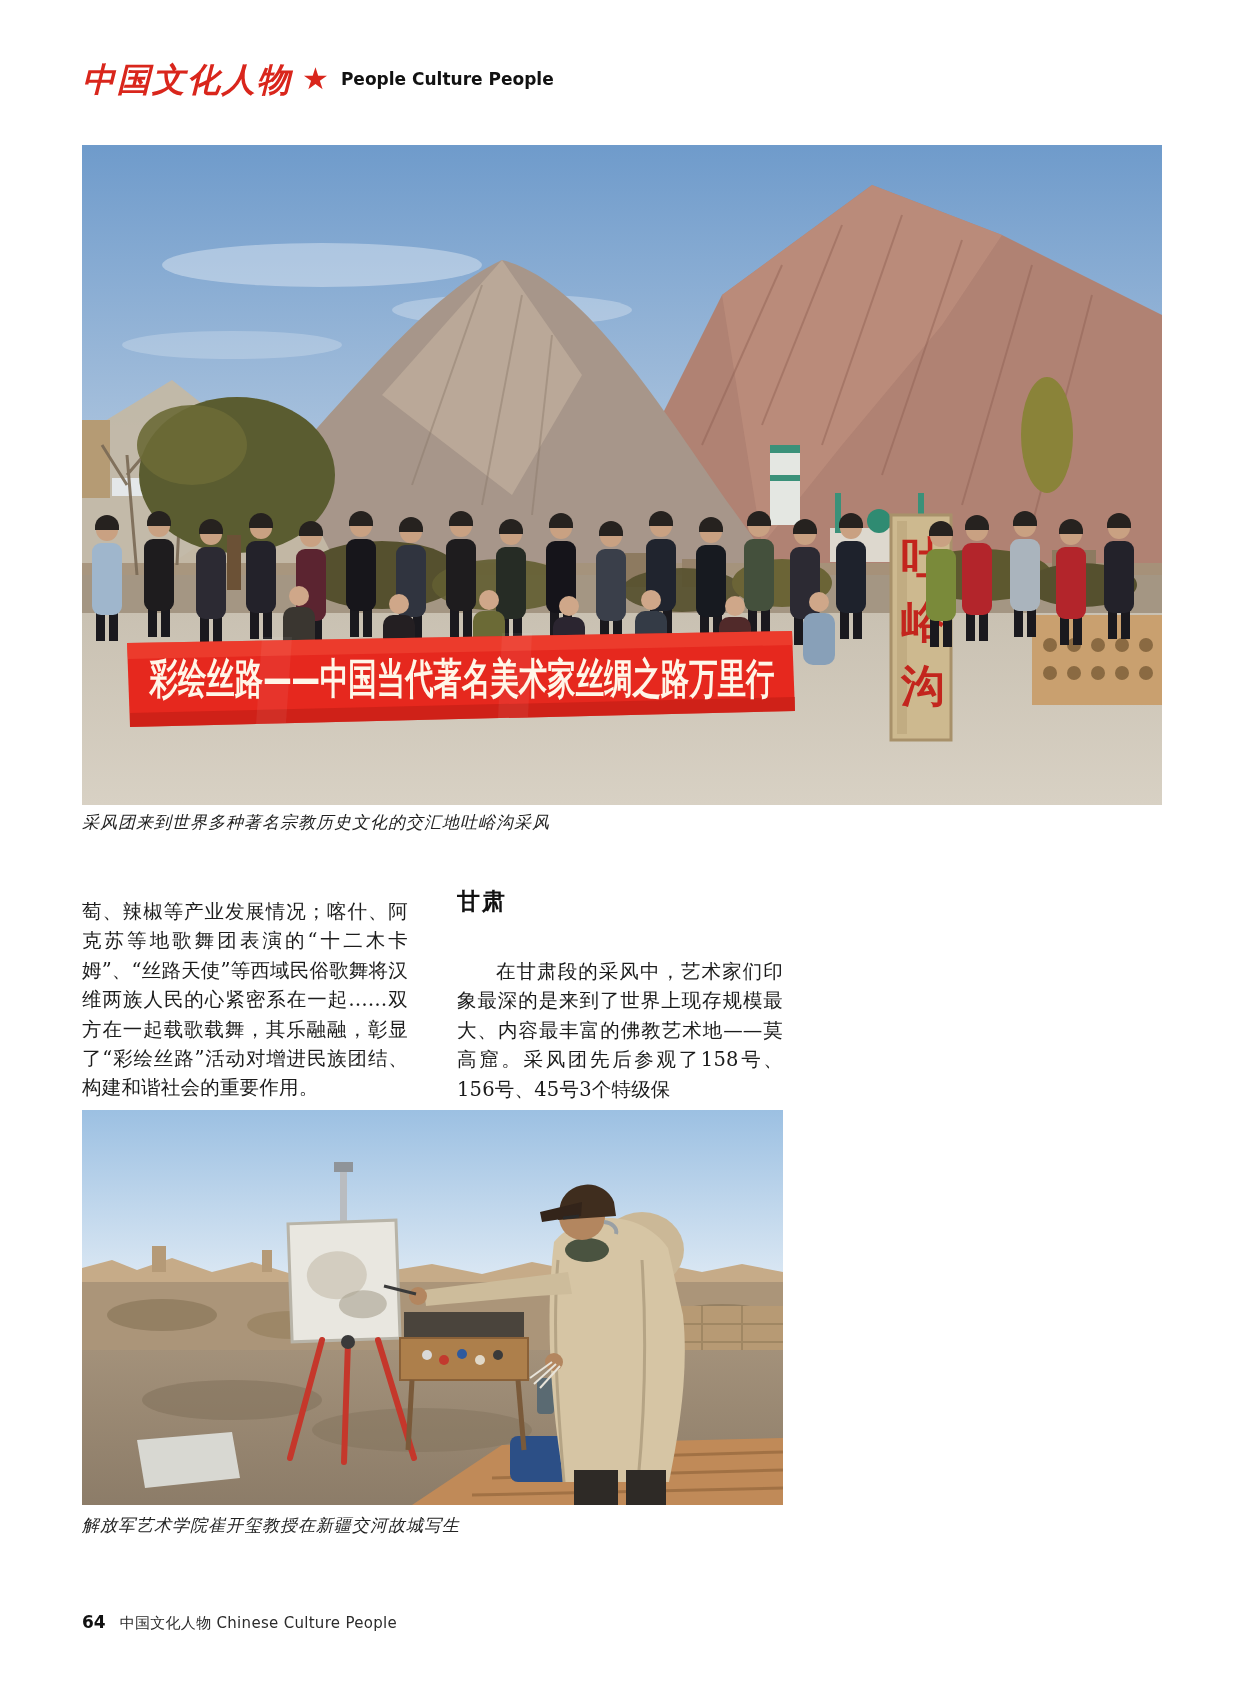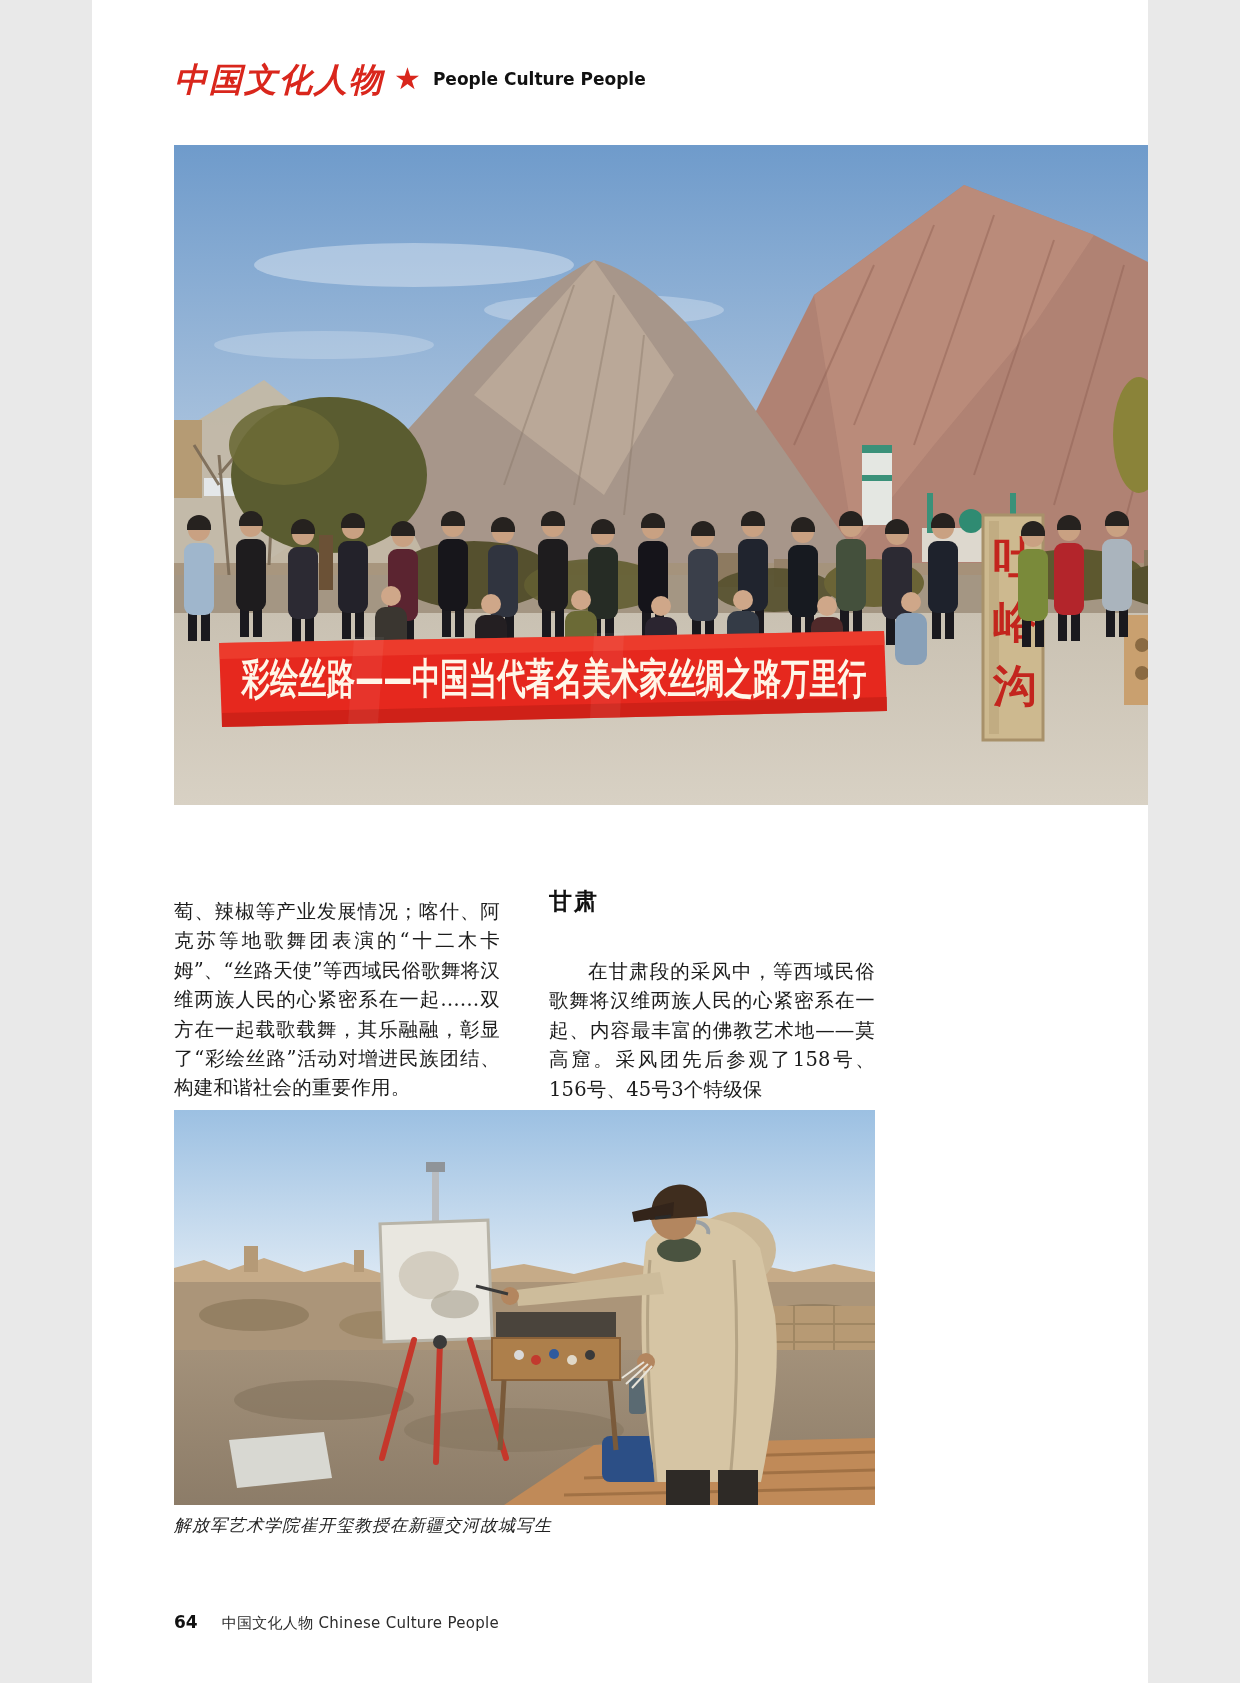--- a/index.html
+++ b/index.html
@@ -1,17 +1,17 @@
 <!DOCTYPE html>
 <html><head>
 <meta charset="utf-8">
 <style>
   html,body{margin:0;padding:0;background:#e9e9e9;}
   .page{
-    position:relative;width:1056px;height:1683px;margin:0 auto;
+    position:relative;width:1240px;height:1683px;margin:0 auto;
     background:#ffffff;overflow:hidden;
     font-family:"DejaVu Serif","Liberation Serif",serif;color:#1c1c1c;
   }
   
   .header{position:absolute;left:82px;top:58px;height:42px;display:flex;align-items:center;}
   .logo-cn{
     font-family:"DejaVu Serif","Liberation Serif",serif;
     font-weight:bold;font-style:italic;font-size:33px;color:#d9261c;
     letter-spacing:2px;line-height:1;
   }
@@ -37,21 +37,21 @@
     margin:0;font-size:19.5px;line-height:29.4px;text-align:justify;
     color:#1c1c1c;letter-spacing:0.2px;
   }
   .col p.indent{text-indent:2em;}
   .section-heading{
     font-family:"DejaVu Sans","Liberation Sans",sans-serif;
     font-weight:bold;font-size:23px;color:#111;margin:2px 0 40px 0;letter-spacing:2px;
   }
   
   .footer{
-    position:absolute;left:82px;top:1612px;display:flex;align-items:baseline;gap:24px;
+    position:absolute;left:82px;top:1612px;display:flex;align-items:baseline;gap:14px;
     font-family:"DejaVu Sans","Liberation Sans",sans-serif;color:#2b2b2b;
   }
   .page-num{font-weight:bold;font-size:17px;color:#111;}
   .footer-text{font-size:15px;letter-spacing:0.3px;}
 </style>
 </head>
 <body>
 
 <div class="page">
 
@@ -208,28 +208,29 @@
         <polygon points="45,498 710,486 713,566 48,582" fill="#e6281e"></polygon>
         <polygon points="45,498 710,486 711,500 46,514" fill="#f04a38" opacity="0.55"></polygon>
         <polygon points="48,568 713,552 713,566 48,582" fill="#bf1d14" opacity="0.6"></polygon>
         <polygon points="180,492 210,492 204,578 174,580" fill="#ffffff" opacity="0.06"></polygon>
         <polygon points="420,488 450,488 446,572 416,574" fill="#ffffff" opacity="0.06"></polygon>
         <text x="380" y="548" font-size="42" font-weight="bold" fill="#fff6e8" text-anchor="middle" textLength="625" lengthAdjust="spacingAndGlyphs" font-family="'DejaVu Sans','Liberation Sans',sans-serif">彩绘丝路——中国当代著名美术家丝绸之路万里行</text>
       </g>
     </svg>
   </div>
 
+  <div class="caption caption1">采风团来到世界多种著名宗教历史文化的交汇地吐峪沟采风</div>
 
   <div class="col col1">
     <p>萄、辣椒等产业发展情况；喀什、阿克苏等地歌舞团表演的“十二木卡姆”、“丝路天使”等西域民俗歌舞将汉维两族人民的心紧密系在一起……双方在一起载歌载舞，其乐融融，彰显了“彩绘丝路”活动对增进民族团结、构建和谐社会的重要作用。</p>
   </div>
 
   <div class="col col2">
     <div class="section-heading">甘肃</div>
-    <p class="indent">在甘肃段的采风中，等西域民俗歌舞将汉维两族人民的心紧密系在一起、内容最丰富的佛教艺术地——莫高窟。采风团先后参观了158号、156号、45号3个特级保</p>
+    <p class="indent">在甘肃段的采风中，艺术家们印象最深的是来到了世界上现存规模最大、内容最丰富的佛教艺术地——莫高窟。采风团先后参观了158号、156号、45号3个特级保</p>
   </div>
 
   <div class="col col3">
   </div>
 
   <div class="photo2">
     <svg width="701" height="395" viewBox="0 0 701 395">
       <defs>
         <linearGradient id="sky2" x1="0" y1="0" x2="0" y2="1">
           <stop offset="0" stop-color="#9cc0e2"></stop>

